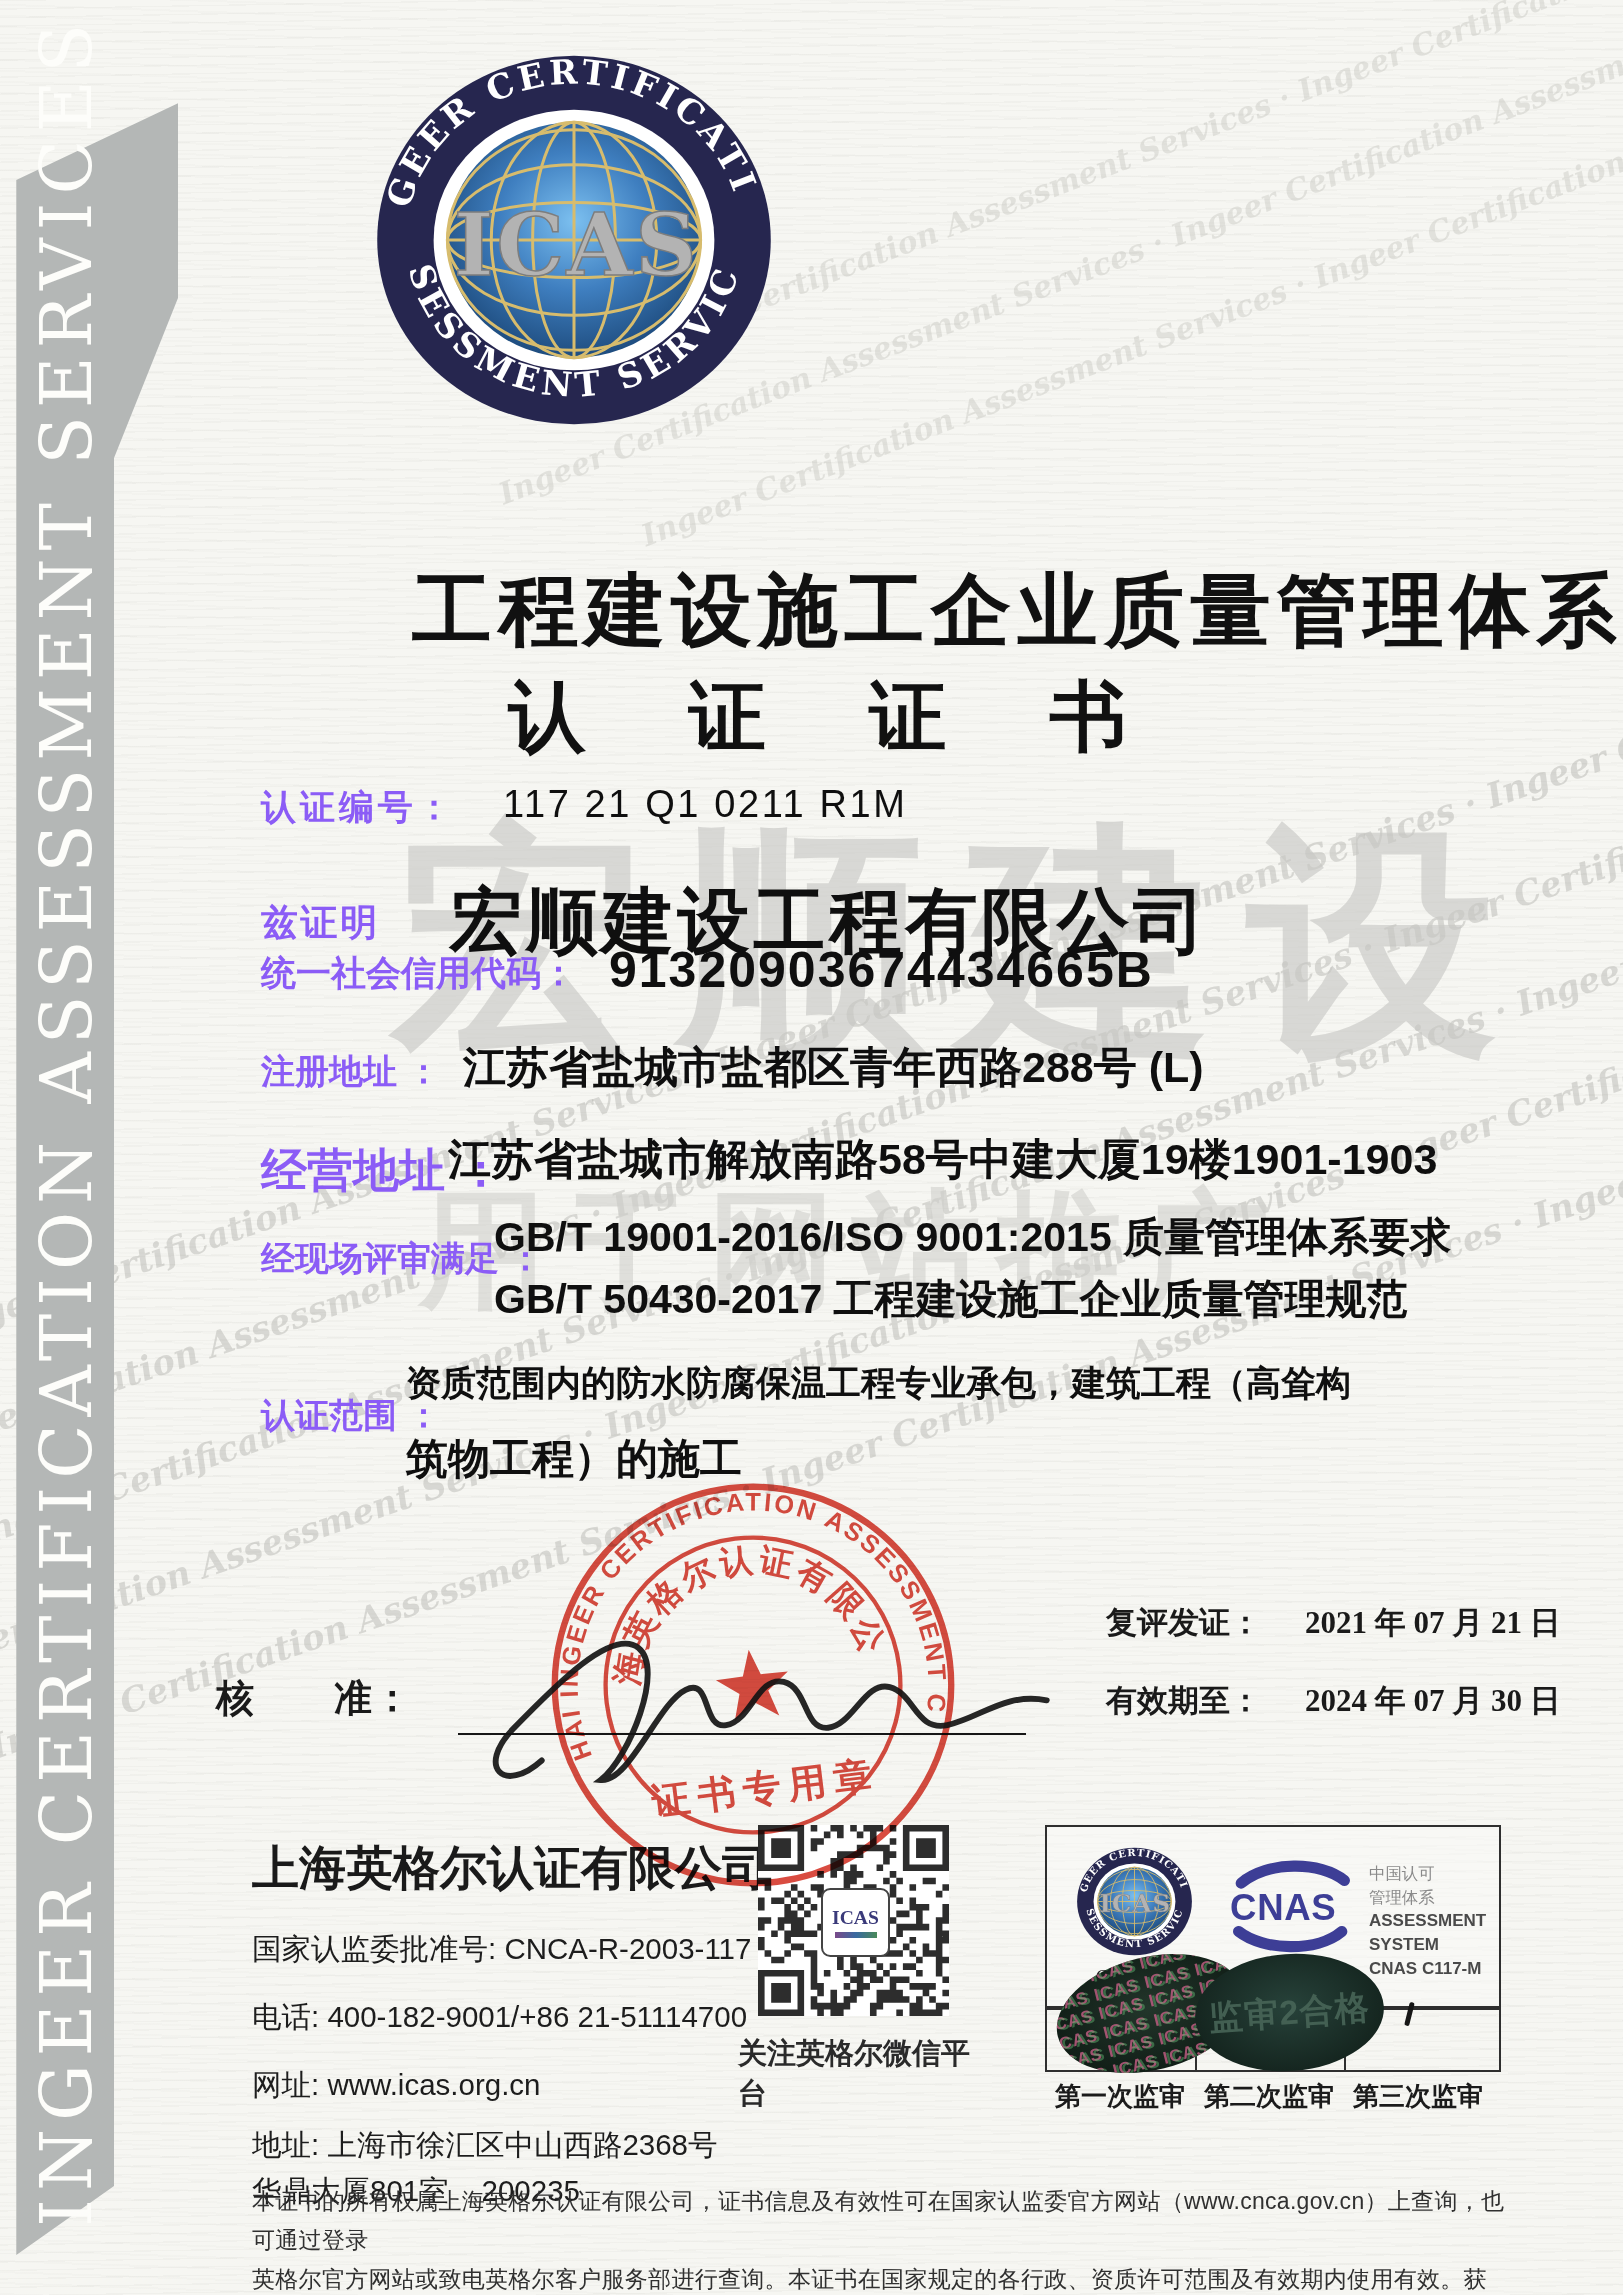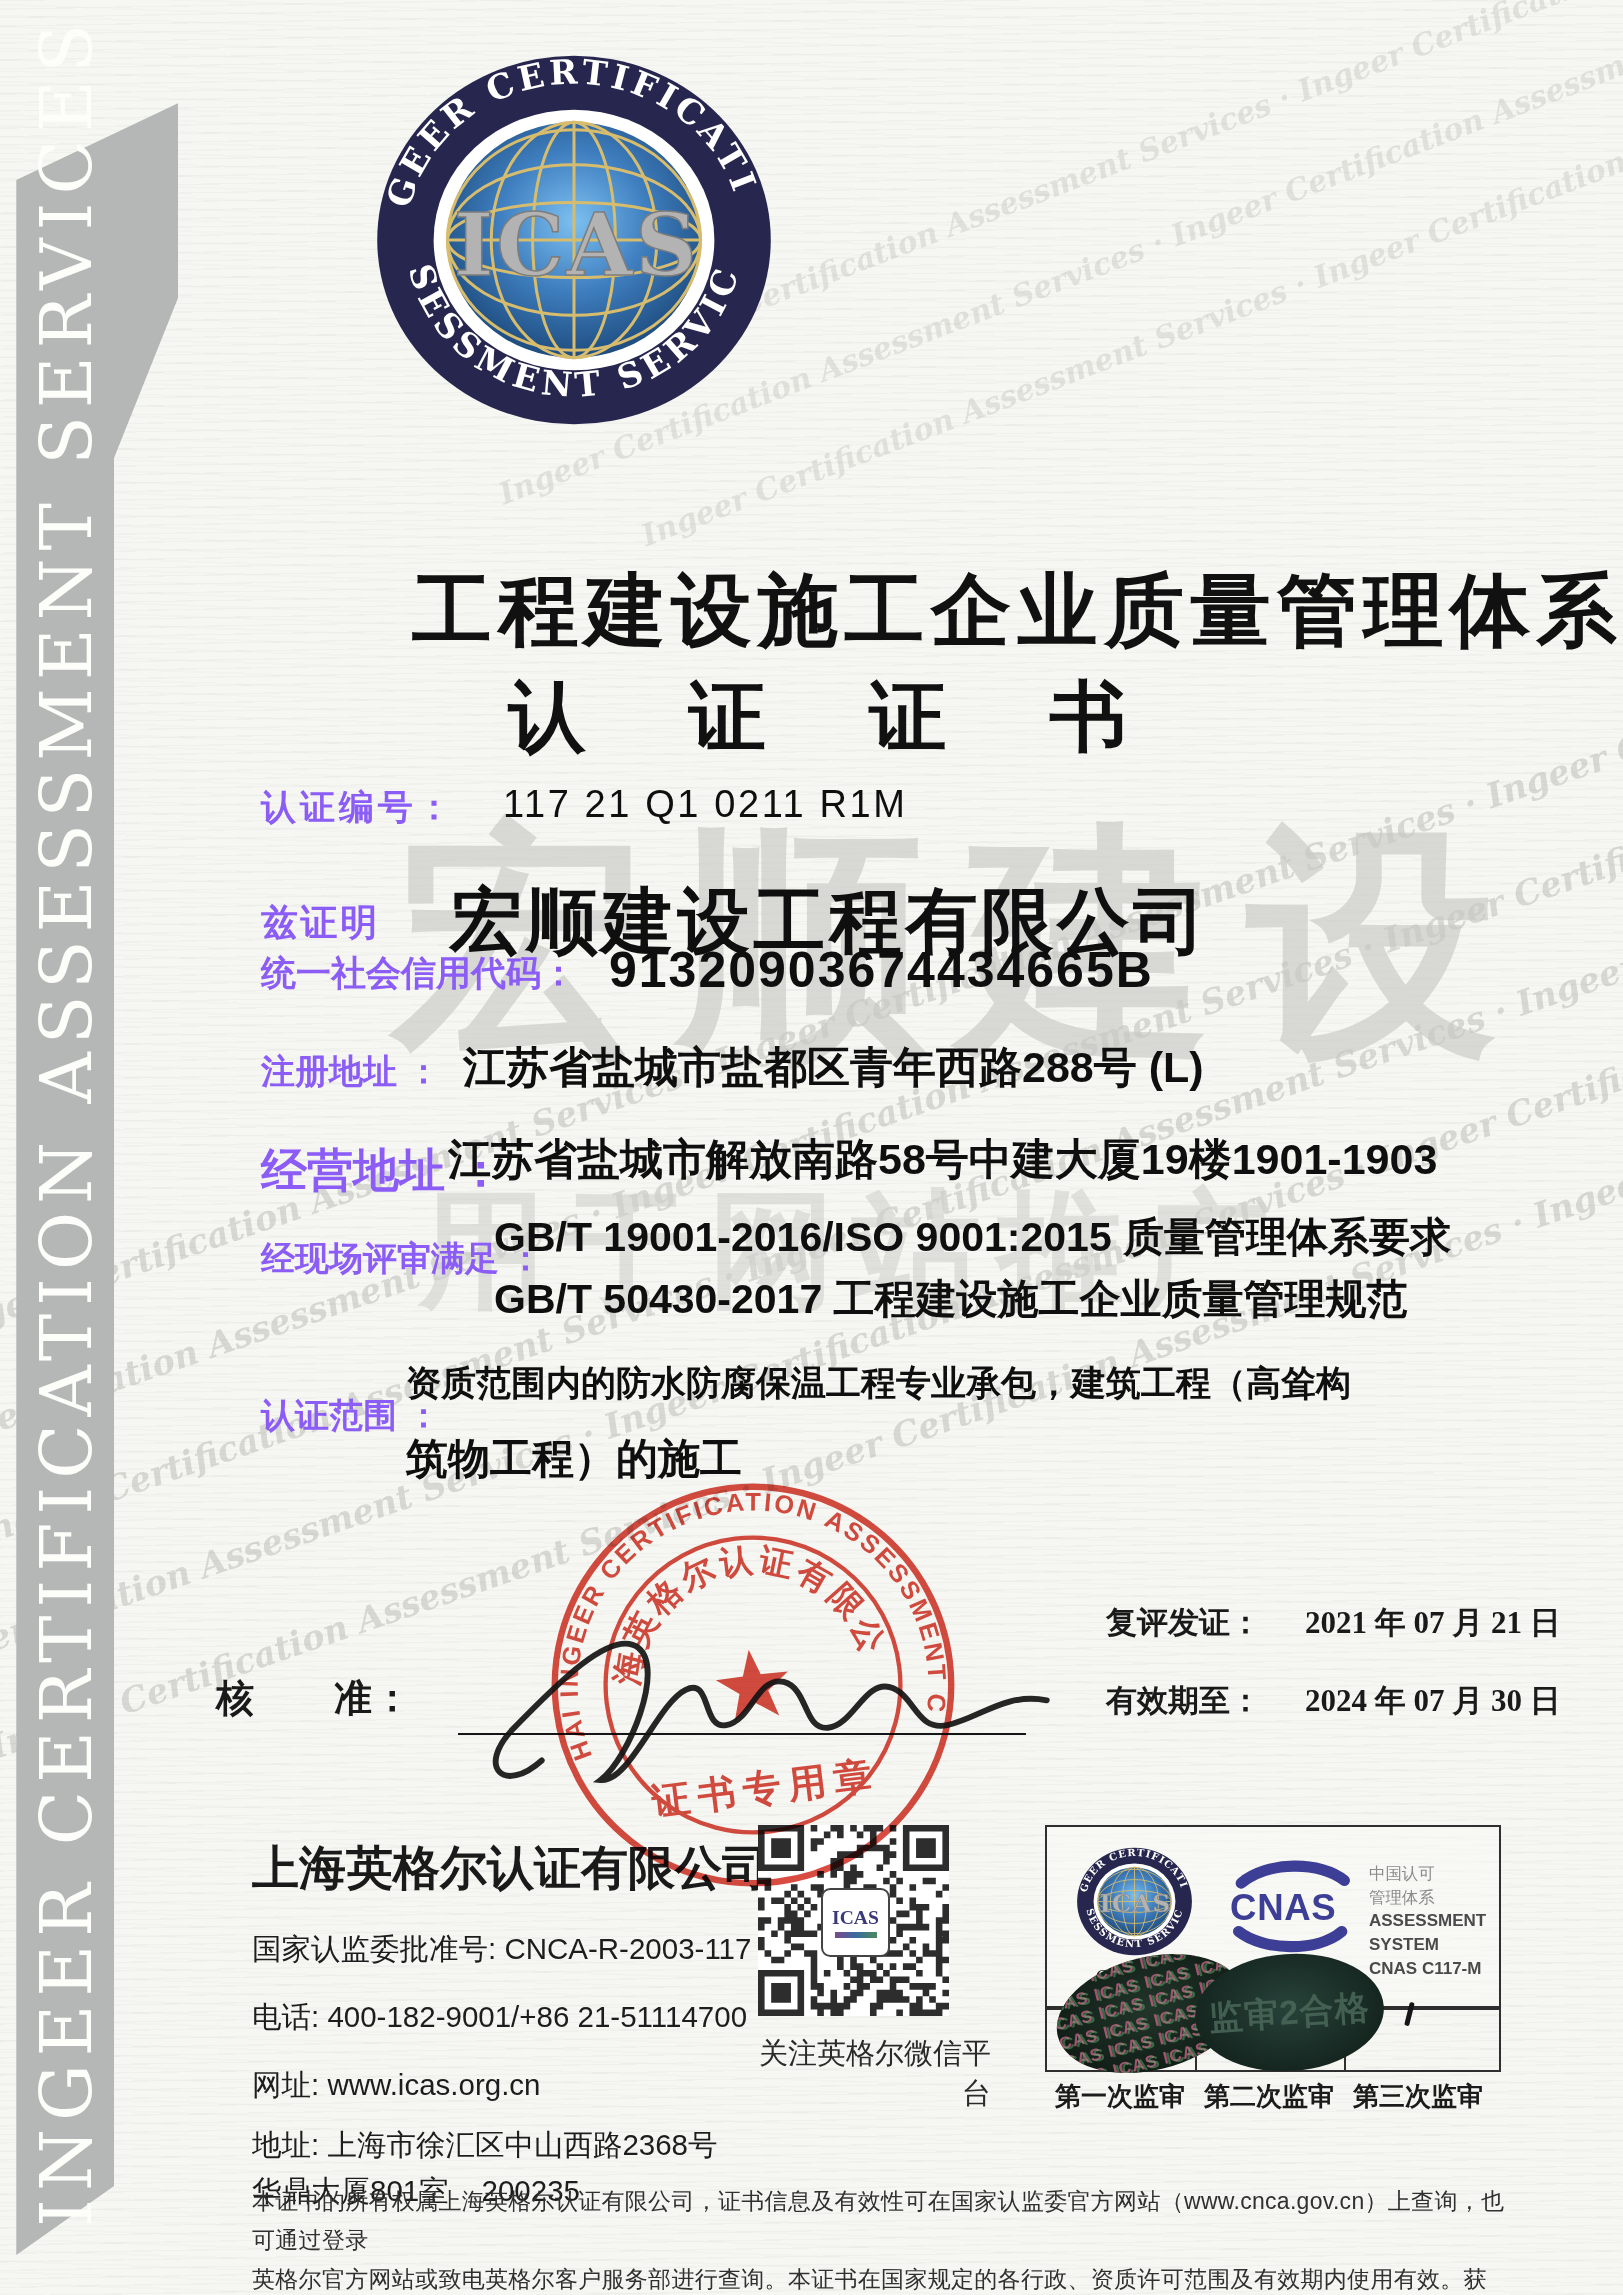--- a/index.html
+++ b/index.html
@@ -74,22 +74,22 @@
   .issuer-line{position:absolute;left:252px;z-index:5;font-size:29.5px;font-weight:500;color:#1d1d1d;white-space:pre;}
   .il-0{top:1930px;} .il-1{top:1998px;} .il-2{top:2066px;} .il-3{top:2126px;} .il-4{top:2172px;}
   
   .qr{position:absolute;left:758px;top:1825px;width:191px;height:191px;z-index:5;background:#fff;}
   .qr-center{position:absolute;left:63px;top:63px;width:65px;height:65px;background:#fff;
     border:2px solid #444;border-radius:9.2px;display:flex;flex-direction:column;
     align-items:center;justify-content:center;}
   .qr-center .t{font-family:"Liberation Serif",serif;font-size:19.6px;font-weight:700;color:#3a3a7a;}
   .qr-center .b{width:42px;height:6.5px;margin-top:2.6px;
     background:linear-gradient(90deg,#7a4a8a,#3a6aa0,#4a8a5a);}
-  .qr-cap{position:absolute;left:738px;top:2034px;width:236px;z-index:5;text-align:right;
-    font-size:29px;font-weight:400;color:#2a2a2a;margin-left:17px;}
+  .qr-cap{position:absolute;left:738px;top:2034px;width:236px;z-index:5;text-align:left;
+    font-size:29px;font-weight:700;color:#2a2a2a;}
   
   .acc-box{position:absolute;left:1045px;top:1825px;width:452px;height:179px;z-index:5;
     border:2px solid #2f2f2f;background:rgba(250,250,247,.5);}
   .acc-icas{position:absolute;left:29px;top:13px;width:117px;height:123px;}
   .acc-icas-cap{position:absolute;left:2.6px;top:139px;width:183px;text-align:center;
     font-family:"Liberation Serif",serif;font-size:19px;color:#222;}
   .cnas-svg{position:absolute;left:175px;top:29.5px;width:139px;height:98px;}
   .cnas-text{position:absolute;left:322px;top:34px;line-height:24px;color:#4a4a4a;}
   .cnas-text .s{font-size:16.4px;color:#8a8a8a;}
   .cnas-text .m{font-size:17px;font-weight:600;}

